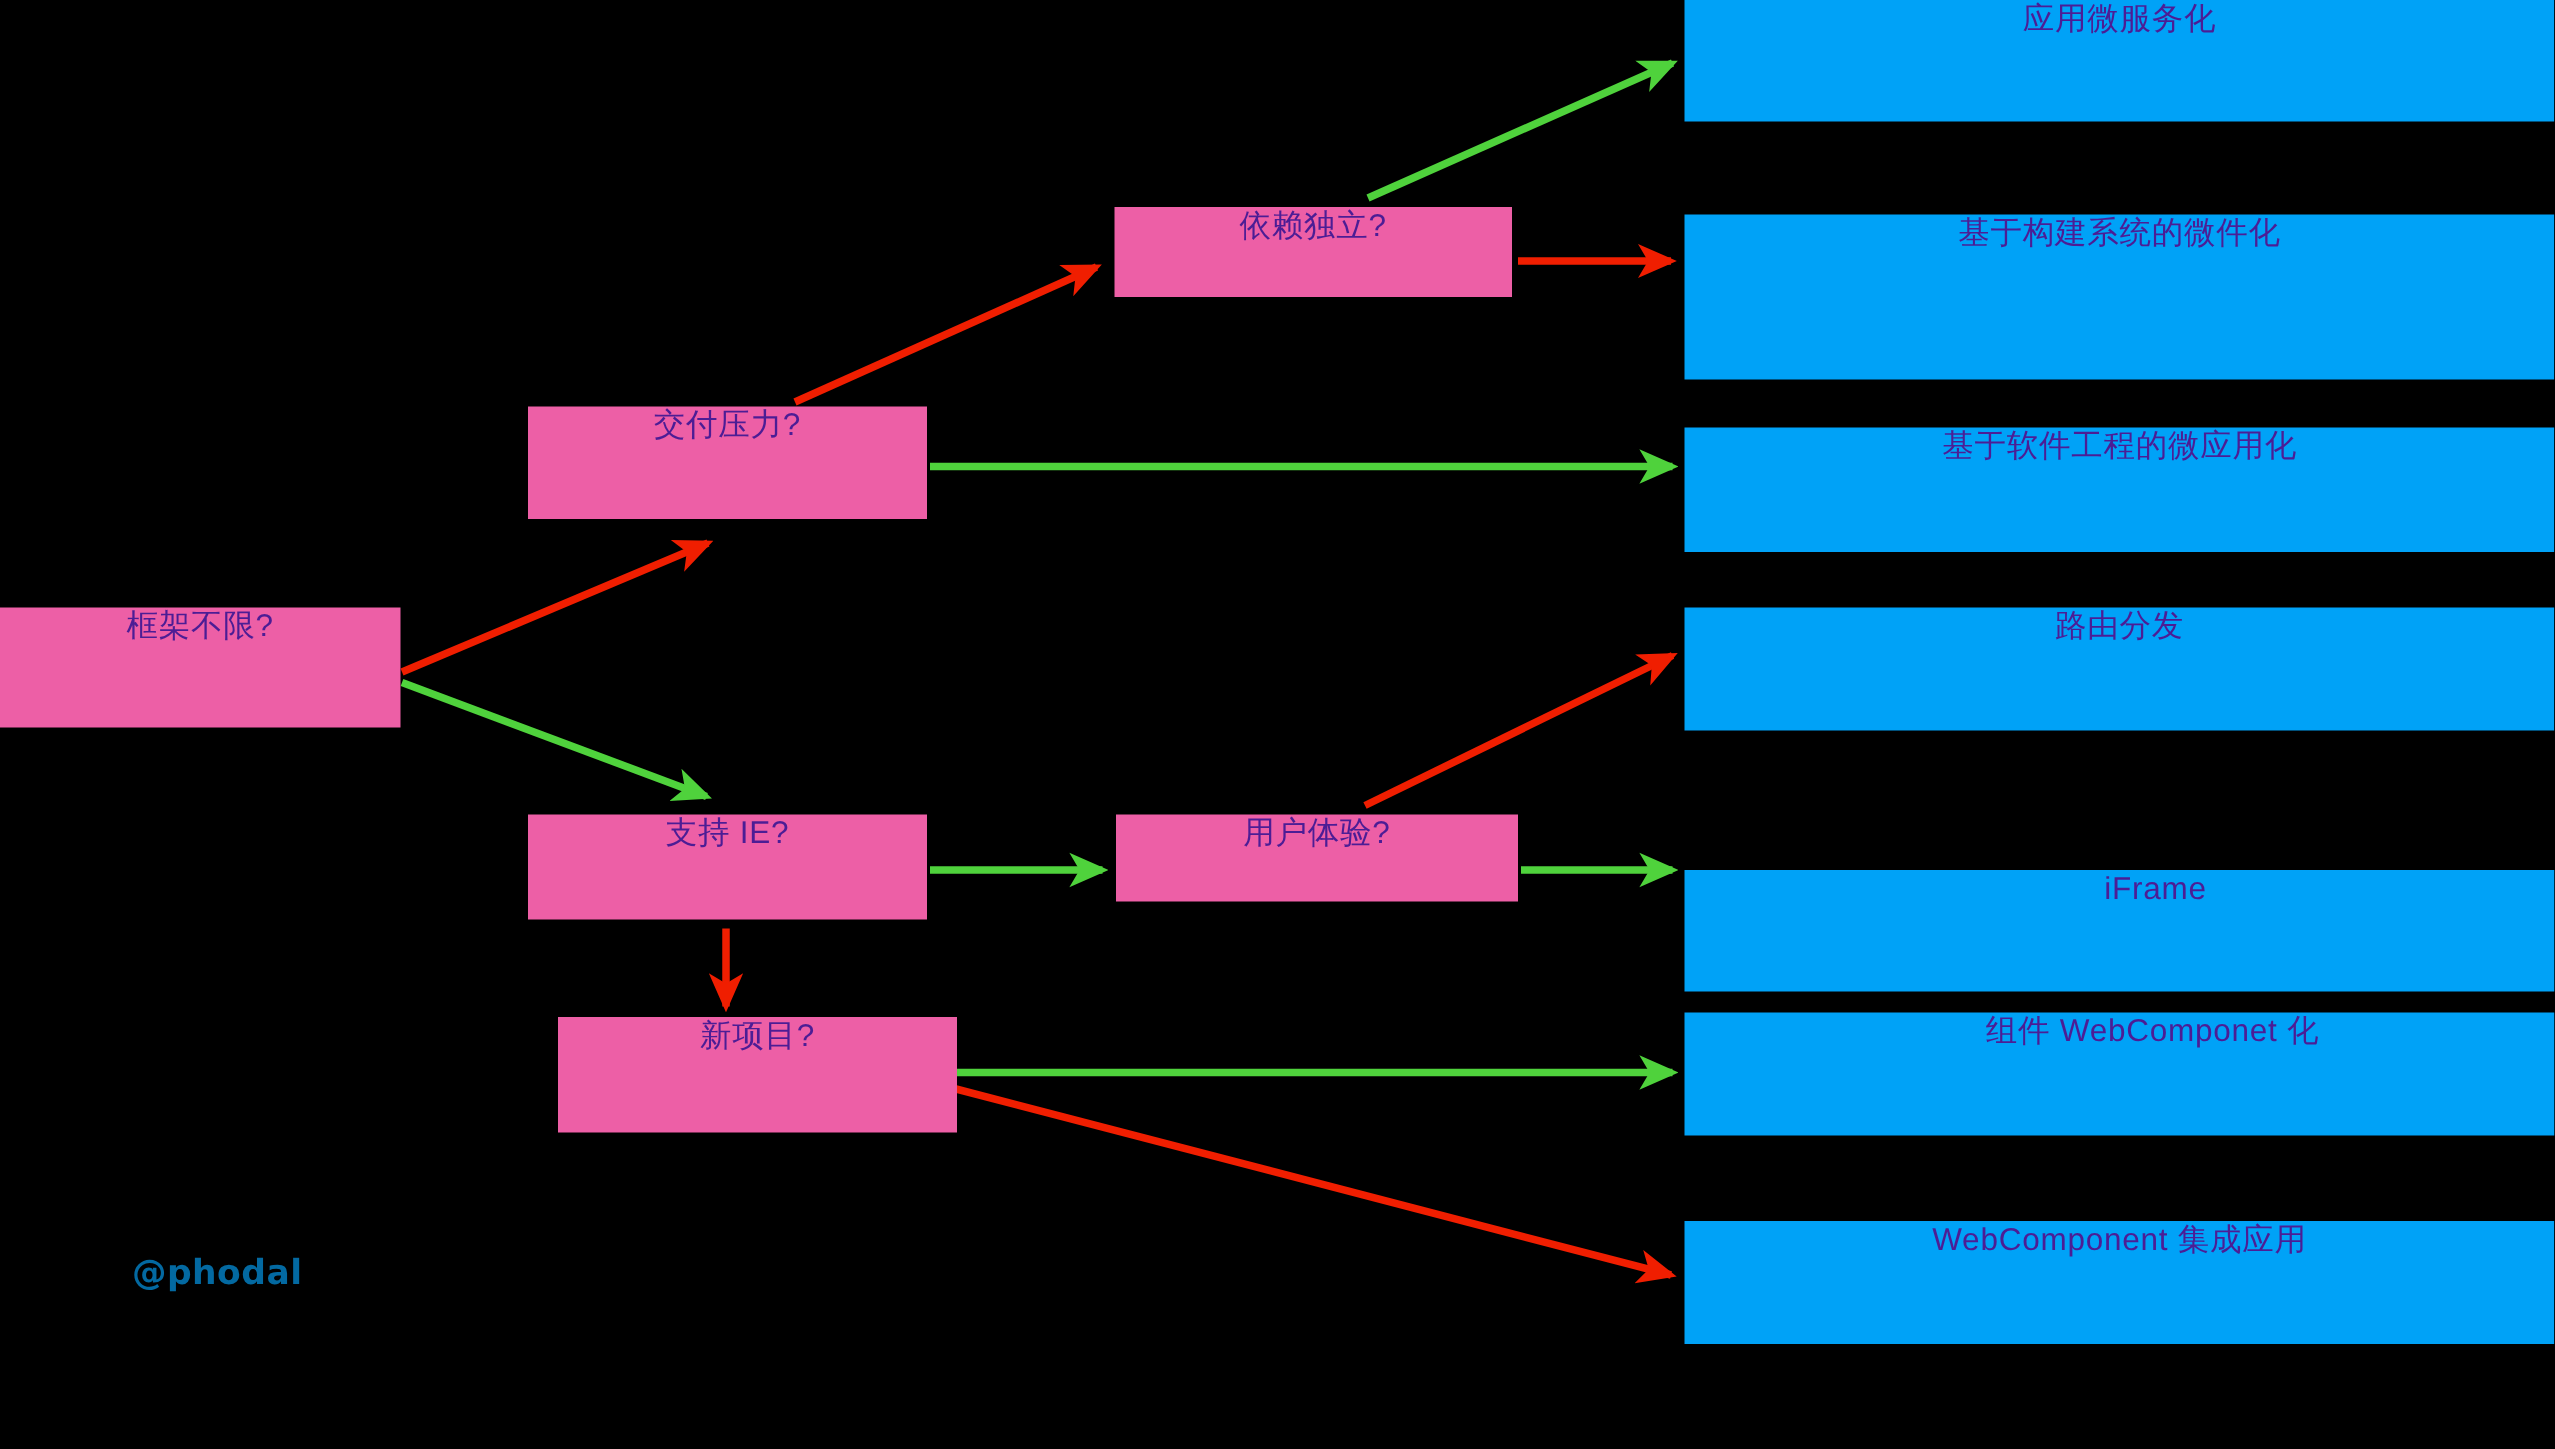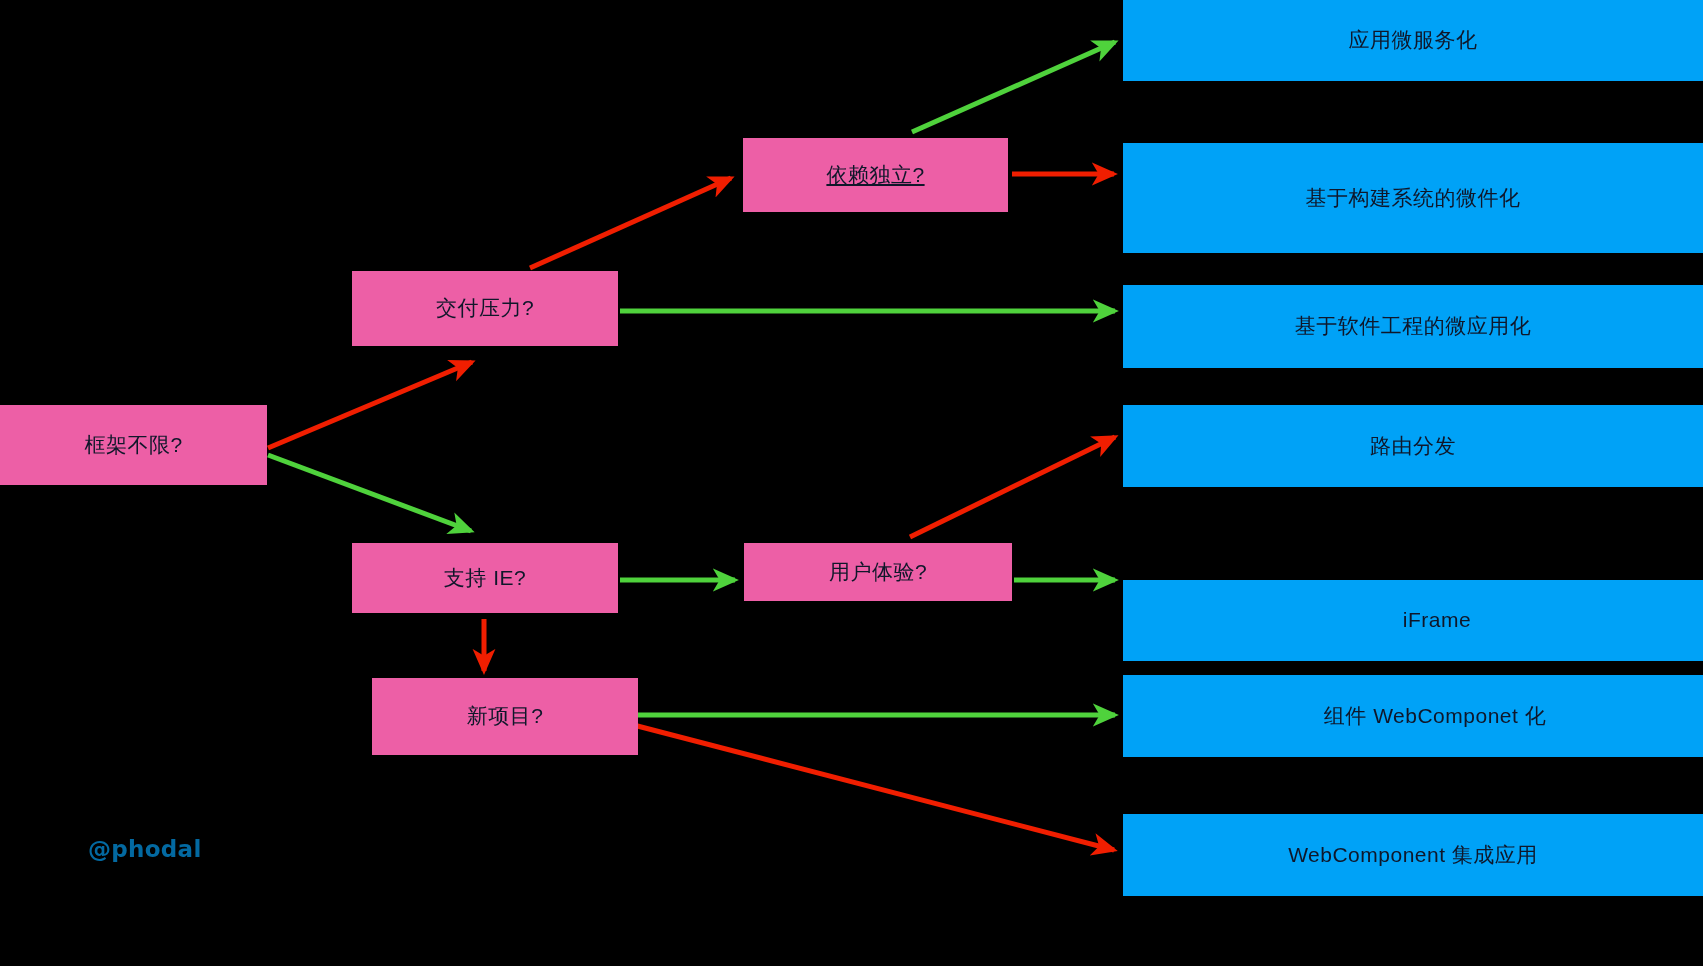--- a/index.html
+++ b/index.html
@@ -12,24 +12,24 @@
     position: relative;
     width: 1703px;
     height: 966px;
     background: #000000;
     overflow: hidden;
     font-family: "Liberation Sans", "DejaVu Sans", sans-serif;
   }
   .node {
     position: absolute;
     display: flex;
-    align-items: center;
+    align-items: flex-start;
     justify-content: center;
     box-sizing: border-box;
-    color: #0f172a;
+    color: #4c1d95;
     text-align: center;
     line-height: 1.25;
     letter-spacing: 0.5px;
     z-index: 3;
   }
   .node.decision {
     background: #ed5fa6;
     font-size: 21px;
   }
   .node.outcome {
@@ -91,21 +91,21 @@
       </g>
   </svg>
 
   <div id="nodes-group">
       <div class="node decision" style="left: 0px; top: 405px; width: 267px; height: 80px;">
         <span class="label">框架不限?</span>
       </div>
       <div class="node decision" style="left: 352px; top: 271px; width: 266px; height: 75px;">
         <span class="label">交付压力?</span>
       </div>
-      <div class="node decision" style="left: 743px; top: 138px; width: 265px; height: 74px; text-decoration: underline;">
+      <div class="node decision" style="left: 743px; top: 138px; width: 265px; height: 60px;">
         <span class="label">依赖独立?</span>
       </div>
       <div class="node decision" style="left: 352px; top: 543px; width: 266px; height: 70px;">
         <span class="label">支持 IE?</span>
       </div>
       <div class="node decision" style="left: 744px; top: 543px; width: 268px; height: 58px;">
         <span class="label">用户体验?</span>
       </div>
       <div class="node decision" style="left: 372px; top: 678px; width: 266px; height: 77px;">
         <span class="label">新项目?</span>

